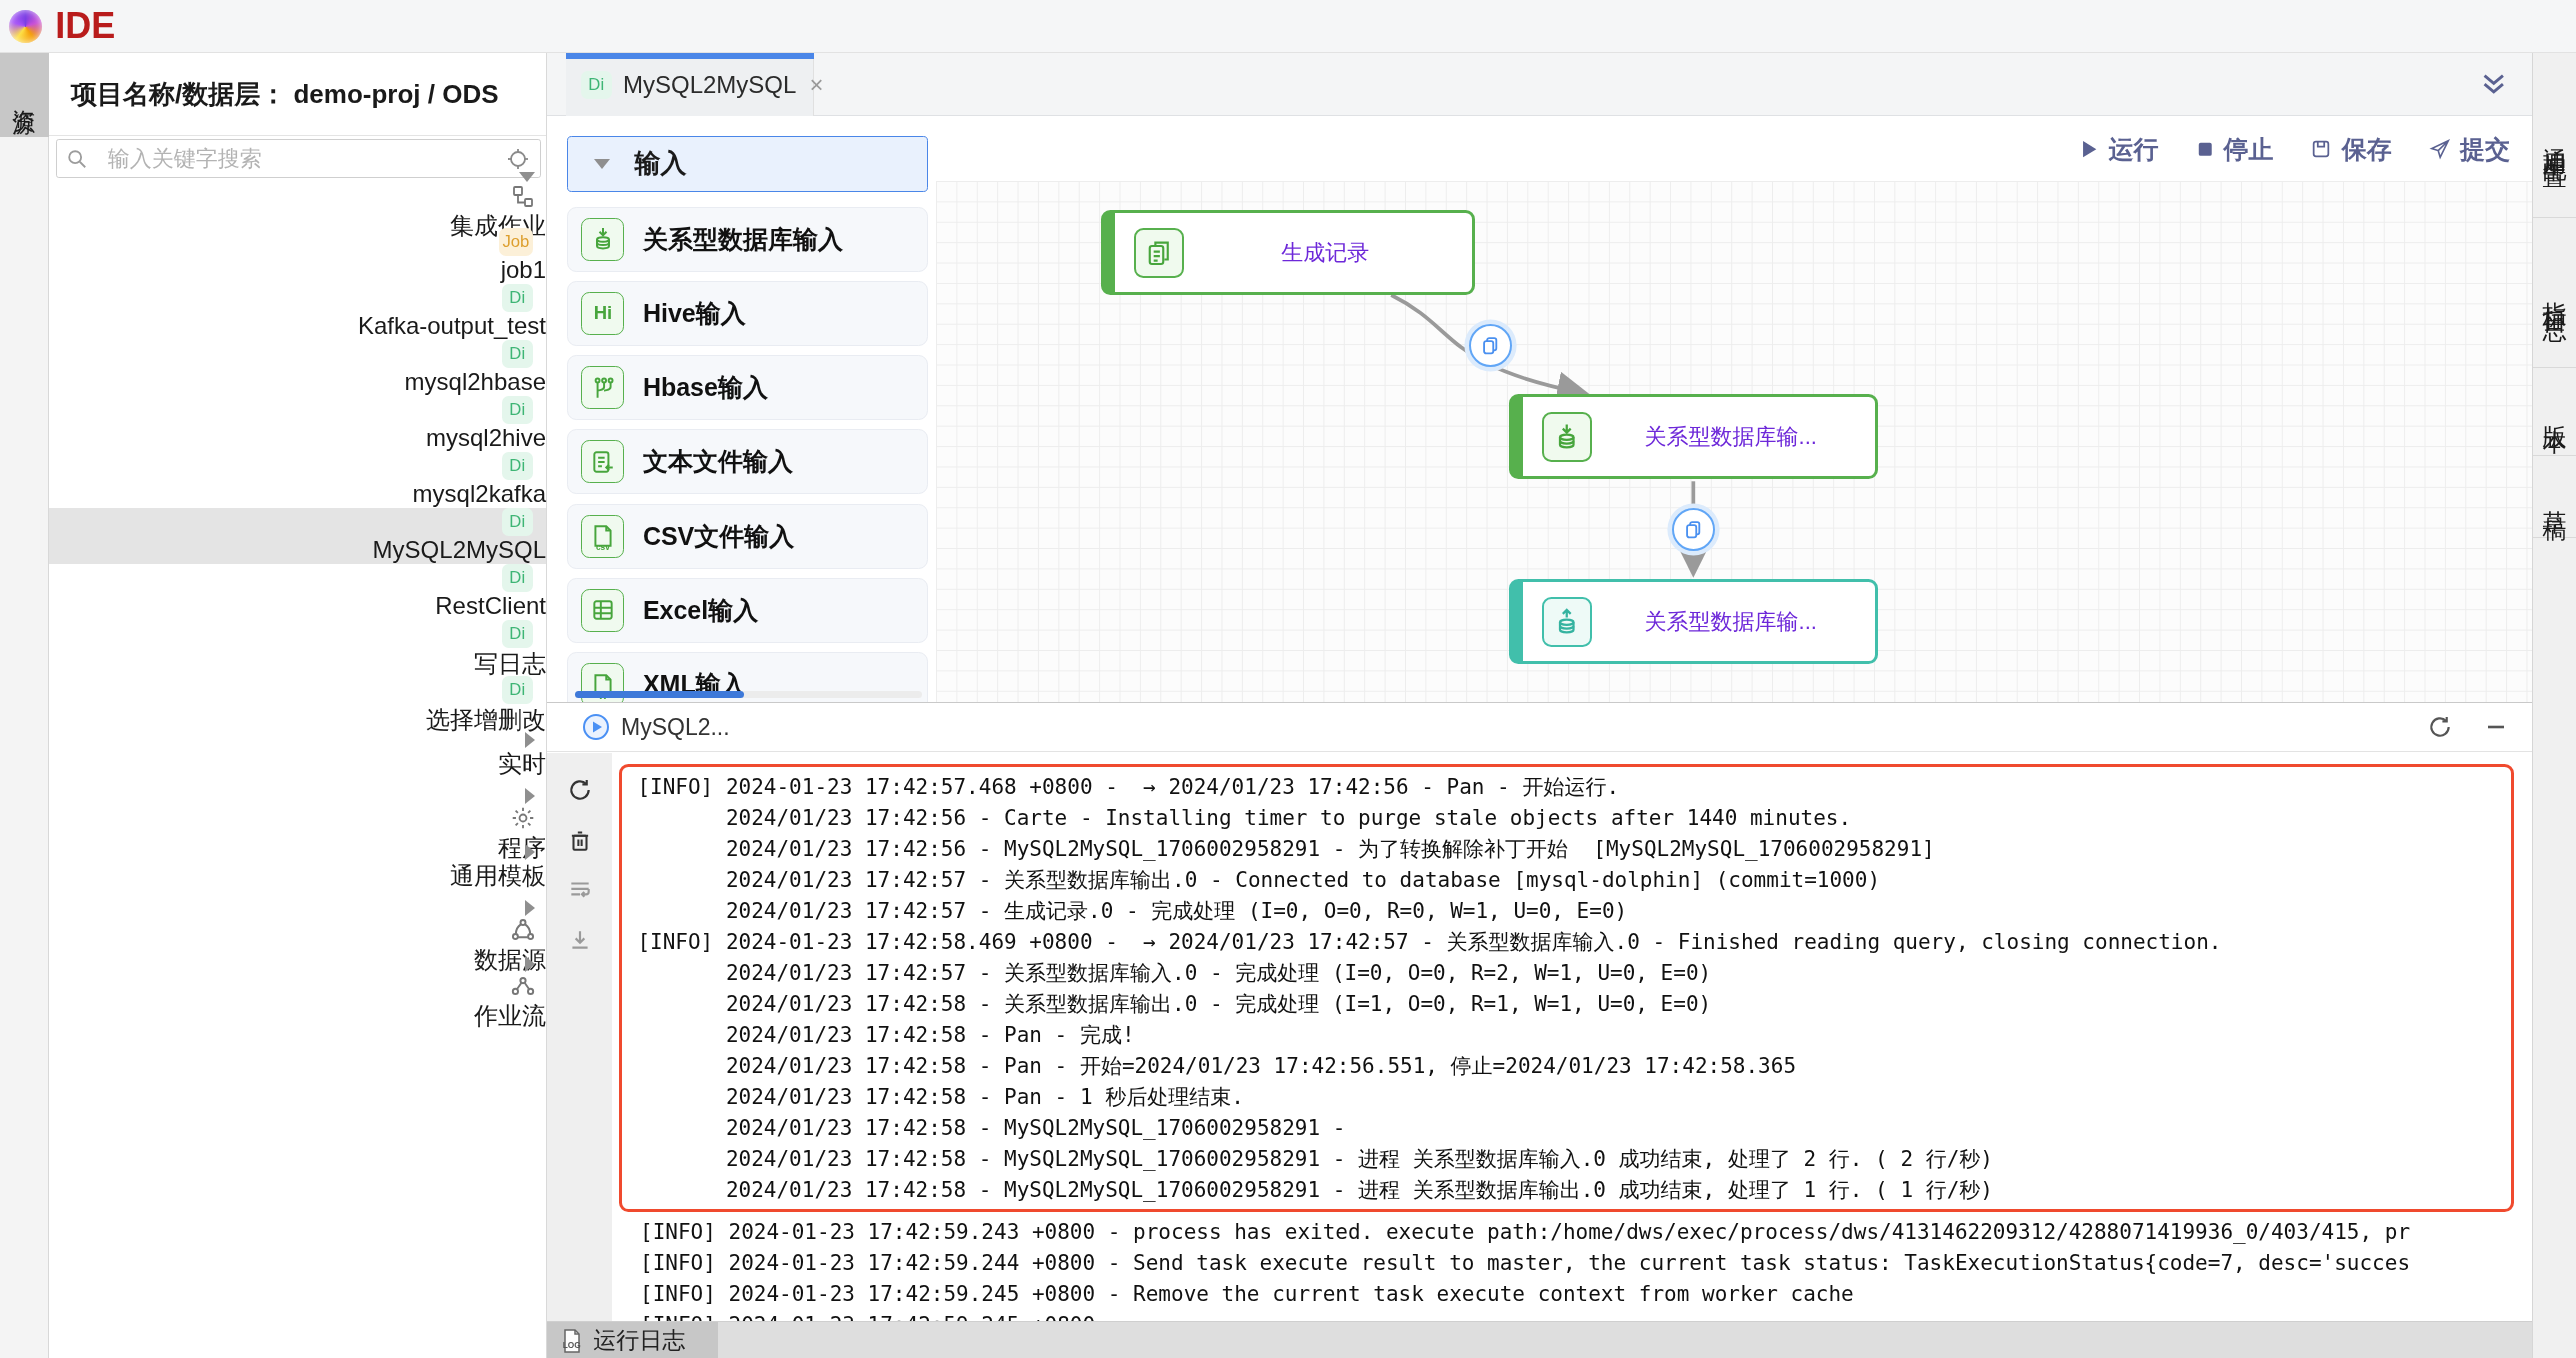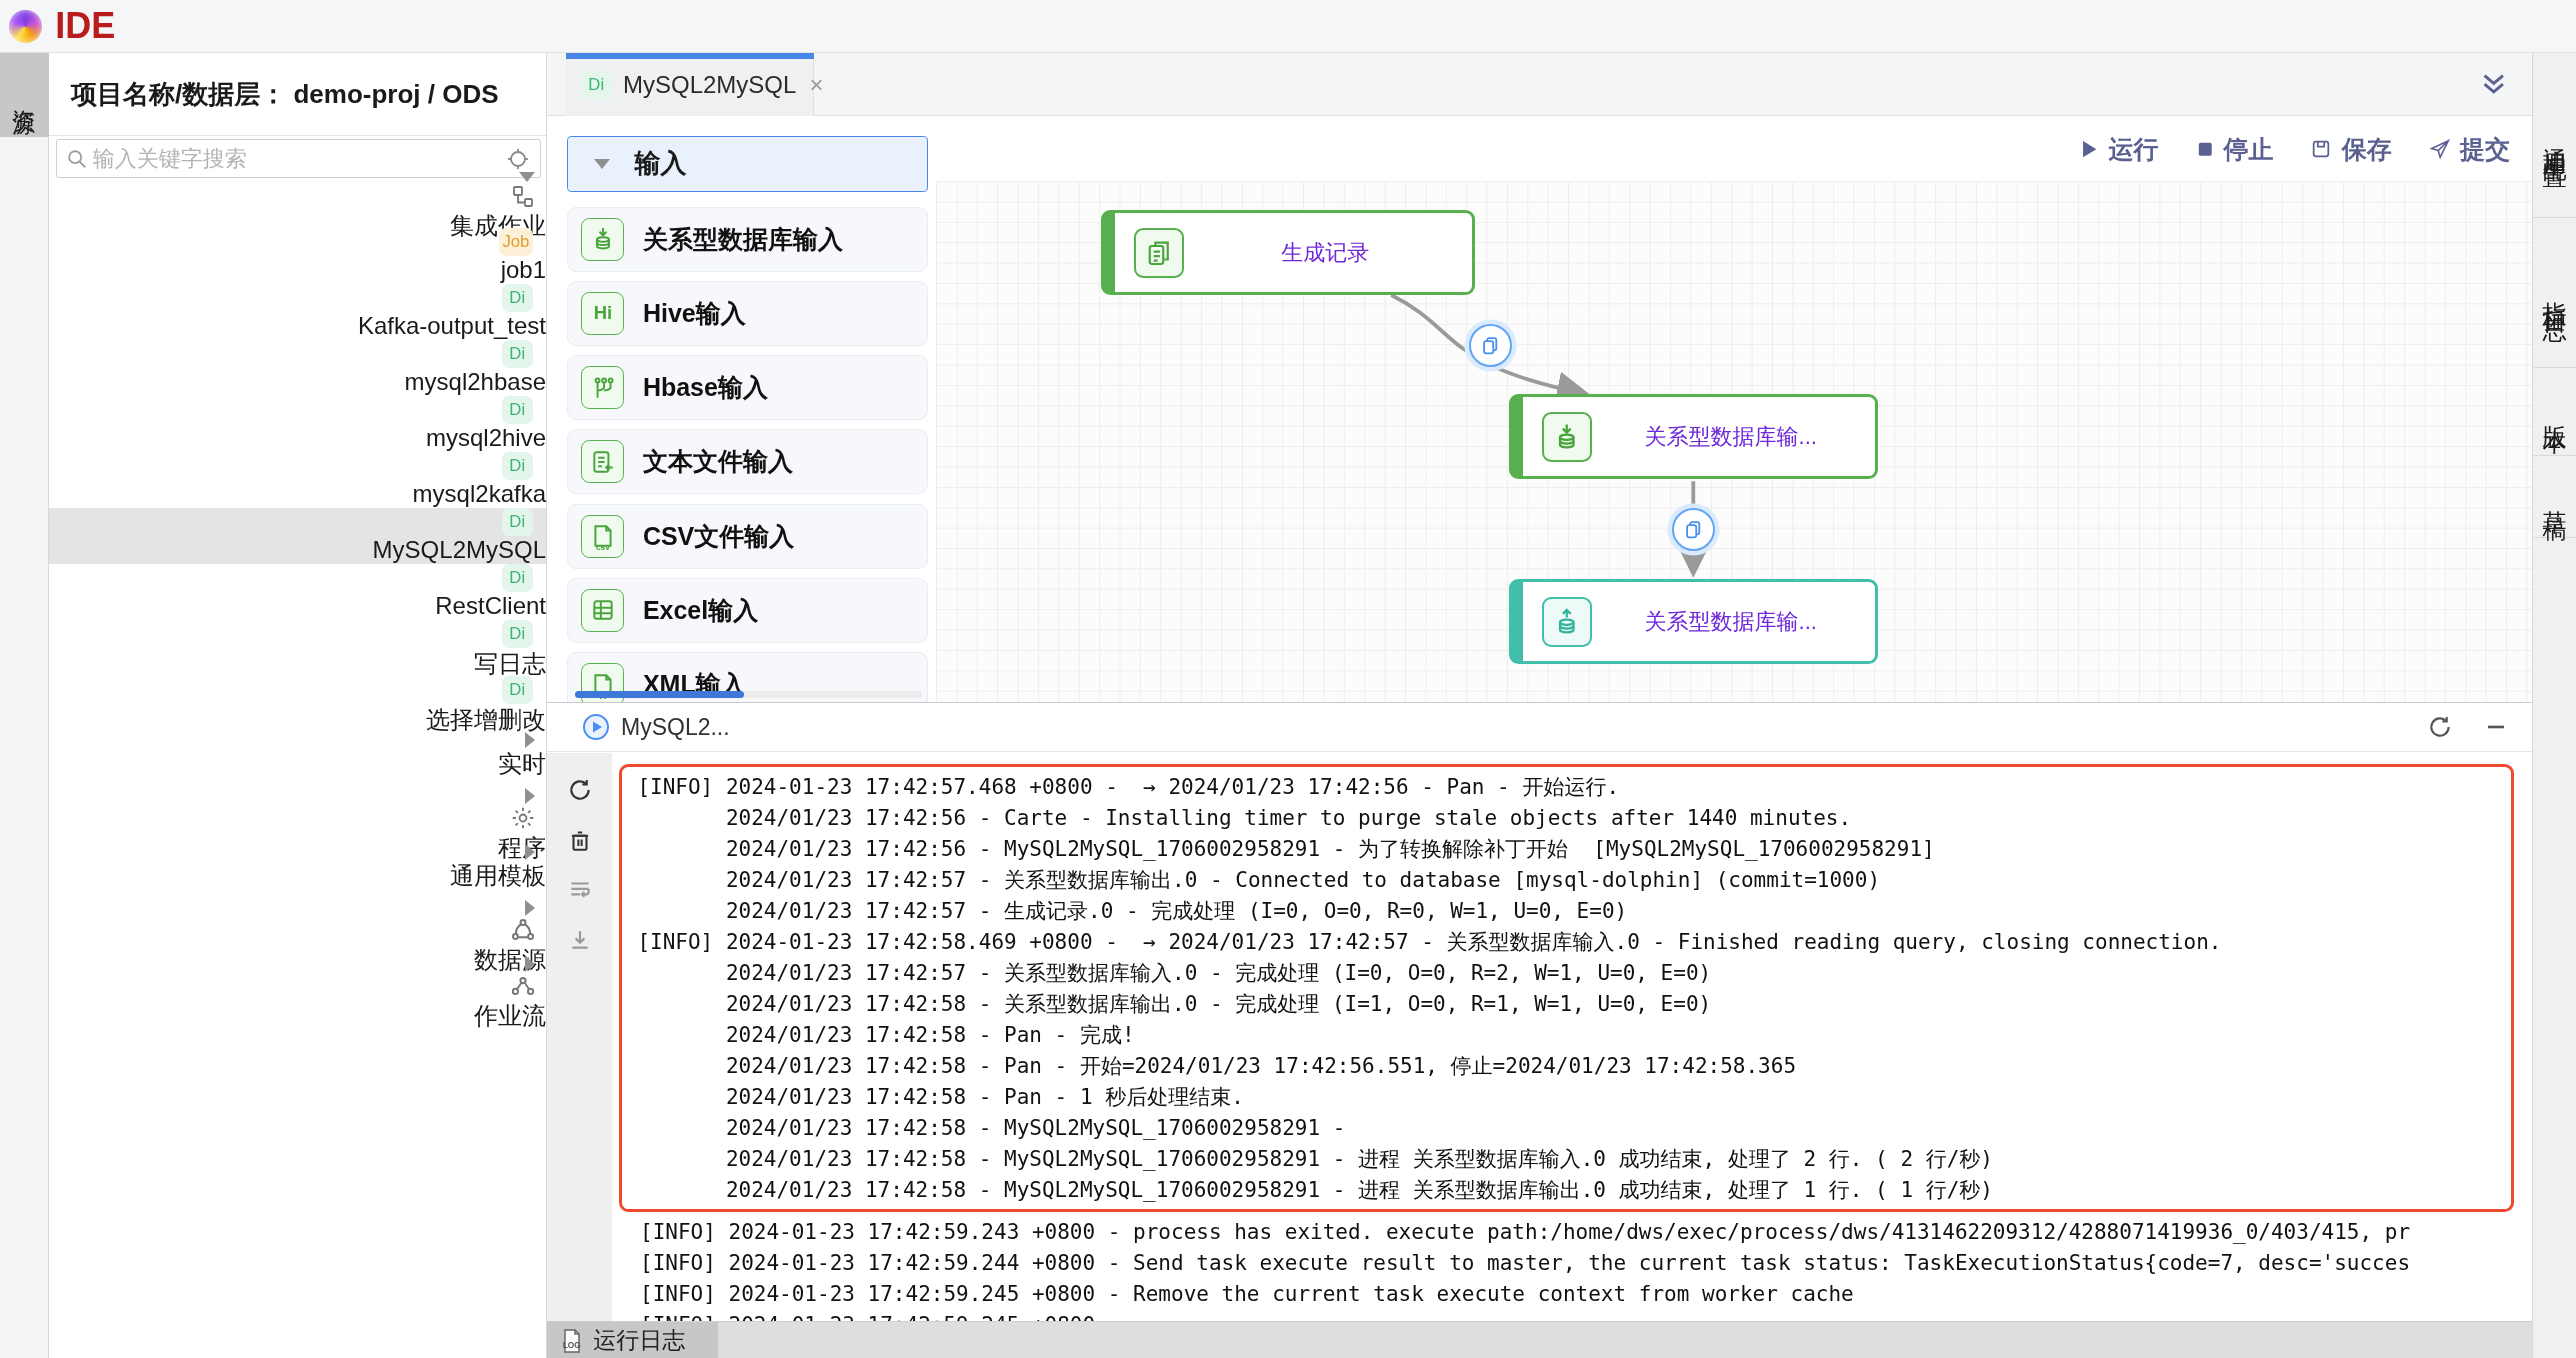--- a/index.html
+++ b/index.html
@@ -18,21 +18,21 @@
   .rail-tab { width:49px; height:84px; background:#c7c7c7; display:flex; align-items:center;
     justify-content:center; writing-mode:vertical-rl; text-orientation:upright;
     font-size:23px; letter-spacing:3.7px; color:#1a1a1a; }
   
   .explorer { position:absolute; left:49px; top:53px; width:498px; height:1306px;
     background:#fff; border-right:0.9px solid #d9d9d9; }
   .ex-title { height:83px; line-height:83px; padding-left:22px; font-size:26px;
     font-weight:700; border-bottom:0.9px solid #e4e4e4; white-space:nowrap; overflow:hidden; }
   .search { position:absolute; top:86px; left:6.5px; width:485px; height:39px;
     border:0.9px solid #cfcfcf; border-radius:2.8px; background:#fff; display:flex; align-items:center; }
-  .search input { flex:1; border:none; outline:none; font-size:22px; margin-left:5px;
+  .search input { flex:1; border:none; outline:none; font-size:22px; margin-left:20px;
     color:#333; background:transparent; font-family:"Liberation Sans",sans-serif; }
   .search input::placeholder { color:#b3b3b3; }
   .tree { position:absolute; top:119px; left:0; right:0; }
   .trow { height:56px; display:flex; align-items:flex-end; font-size:24px; white-space:nowrap;flex-direction:column; }
   .trow.sel { background:#e4e4e4; }
   .lv0 { padding-left:61px; } .lv1 { padding-left:82px; } .lv2 { padding-left:93px; }
   .caret { width:0; height:0; margin-right:11px; flex:none; }
   .caret.down { border-left:8.3px solid transparent; border-right:8.3px solid transparent; border-top:10.2px solid #8f8f8f; }
   .caret.right { border-top:8.3px solid transparent; border-bottom:8.3px solid transparent; border-left:10.2px solid #8f8f8f; }
   .ticon { width:28px; height:28px; margin-right:9.3px; flex:none; display:grid; place-items:center; }

